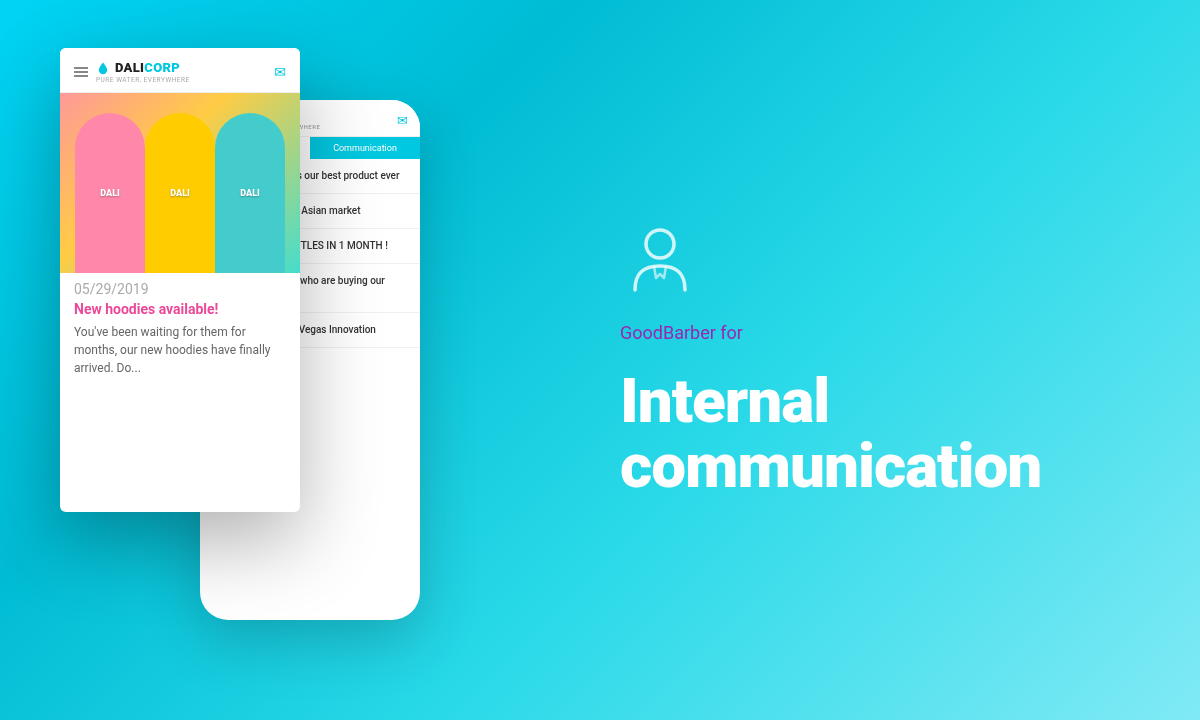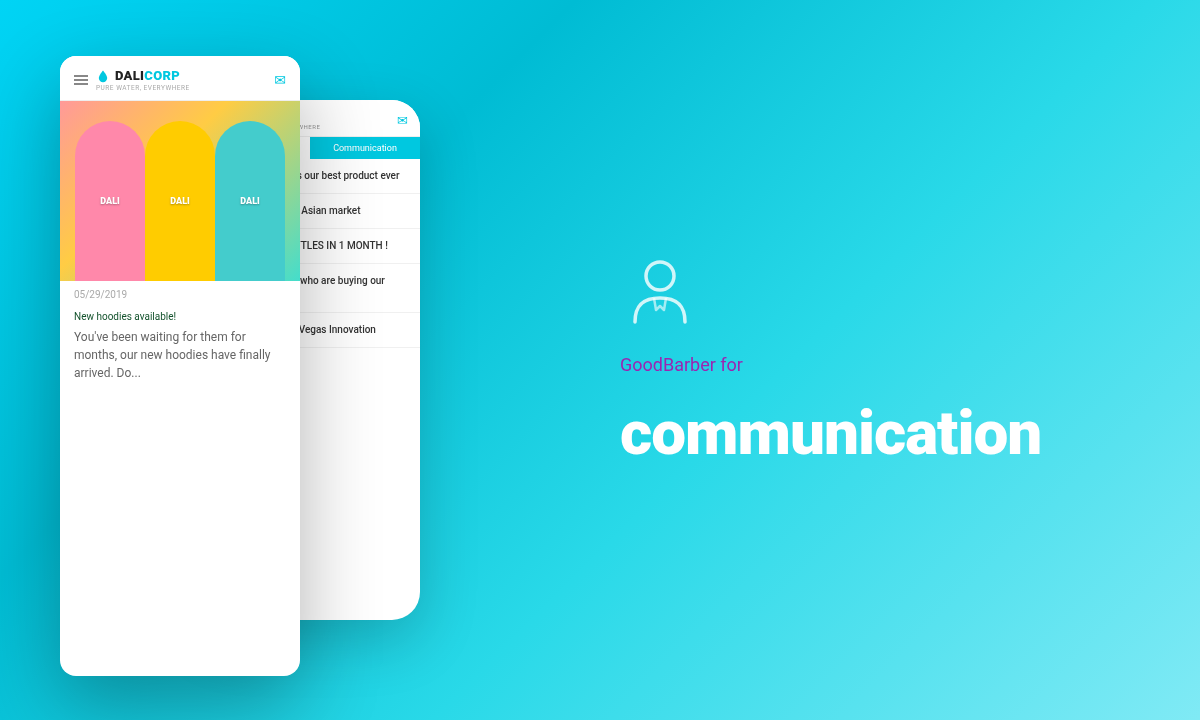--- a/index.html
+++ b/index.html
@@ -113,25 +113,25 @@
       font-size: 10px;
       color: #333;
       line-height: 1.4;
       font-weight: 500;
     }
 
     
     .phone-front {
       position: absolute;
       left: 60px;
-      top: 56px;
+      top: 48px;
       width: 240px;
-      height: 620px;
+      height: 464px;
       background: white;
-      border-radius: 16px;
+      border-radius: 6px;
       box-shadow: 0 30px 80px rgba(0,0,0,0.3);
       overflow: hidden;
       z-index: 2;
     }
 
     .phone-front .pf-header {
       background: white;
       padding: 12px 14px 8px;
       display: flex;
       align-items: center;
@@ -252,29 +252,29 @@
       text-align: center;
       text-shadow: 0 1px 2px rgba(0,0,0,0.3);
     }
 
     
     .pf-post {
       padding: 8px 14px 4px;
     }
 
     .pf-date {
-      font-size: 10px;
+      font-size: 14px;
       color: #aaa;
-      margin-bottom: 10px;
+      margin-bottom: 3px;
     }
 
     .pf-title {
-      font-size: 10px;
-      font-weight: 400;
-      color: #14532d;
+      font-size: 14px;
+      font-weight: 700;
+      color: #ec4899;
       line-height: 1.3;
       margin-bottom: 5px;
     }
 
     .pf-excerpt {
       font-size: 12px;
       color: #666;
       line-height: 1.5;
     }
 
@@ -395,18 +395,19 @@
 
       <circle cx="40" cy="22" r="14" fill="none" stroke="rgba(255,255,255,0.8)" stroke-width="3.5"></circle>
 
       <path d="M15 68 C15 50 25 44 40 44 C55 44 65 50 65 68" fill="none" stroke="rgba(255,255,255,0.8)" stroke-width="3.5" stroke-linecap="round"></path>
 
       <path d="M34 44 L36 56 L40 52 L44 56 L46 44" fill="none" stroke="rgba(255,255,255,0.6)" stroke-width="2.5" stroke-linejoin="round"></path>
     </svg>
 
     <div class="tagline-small">GoodBarber for</div>
     <div class="tagline-large">
+      <div>Internal</div>
       <div>communication</div>
     </div>
 
   </div>
 
 </div>
 
 </body></html>

